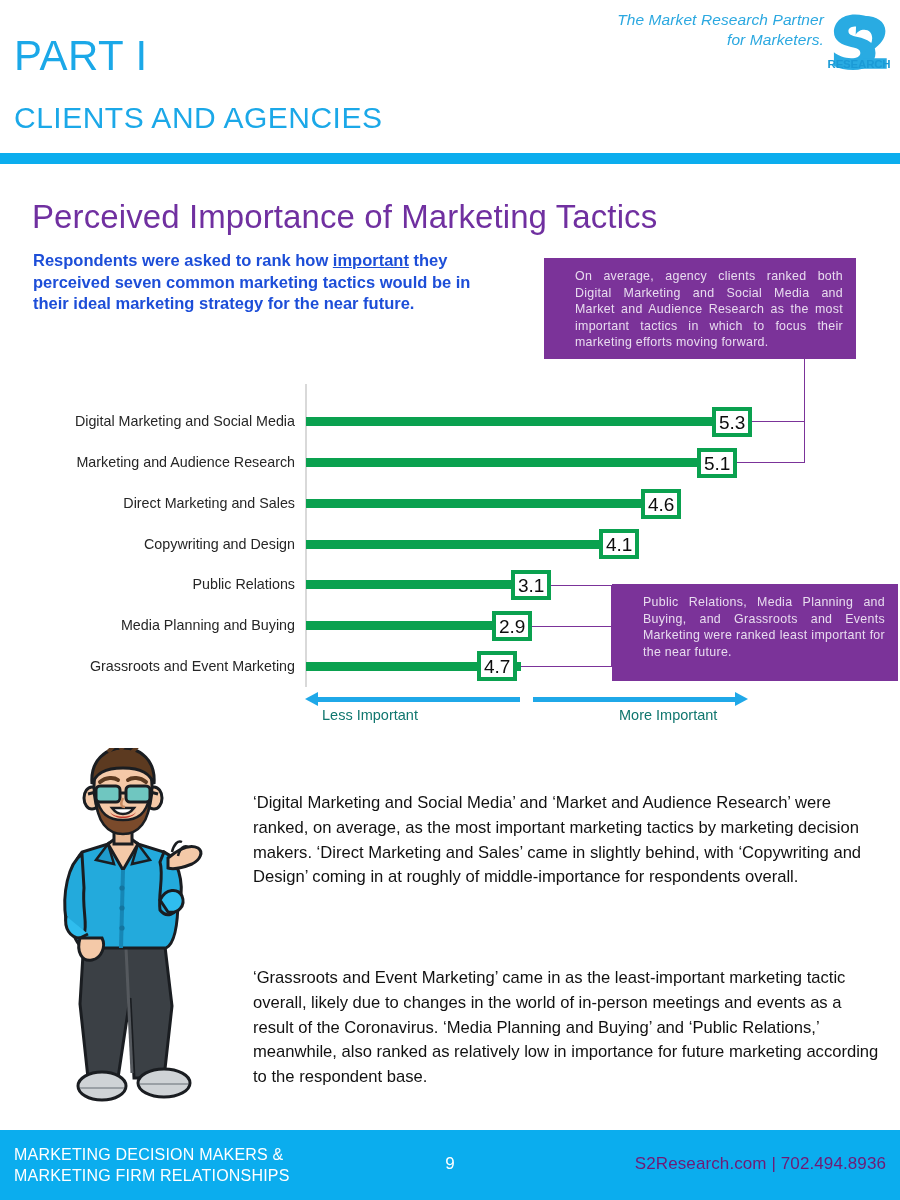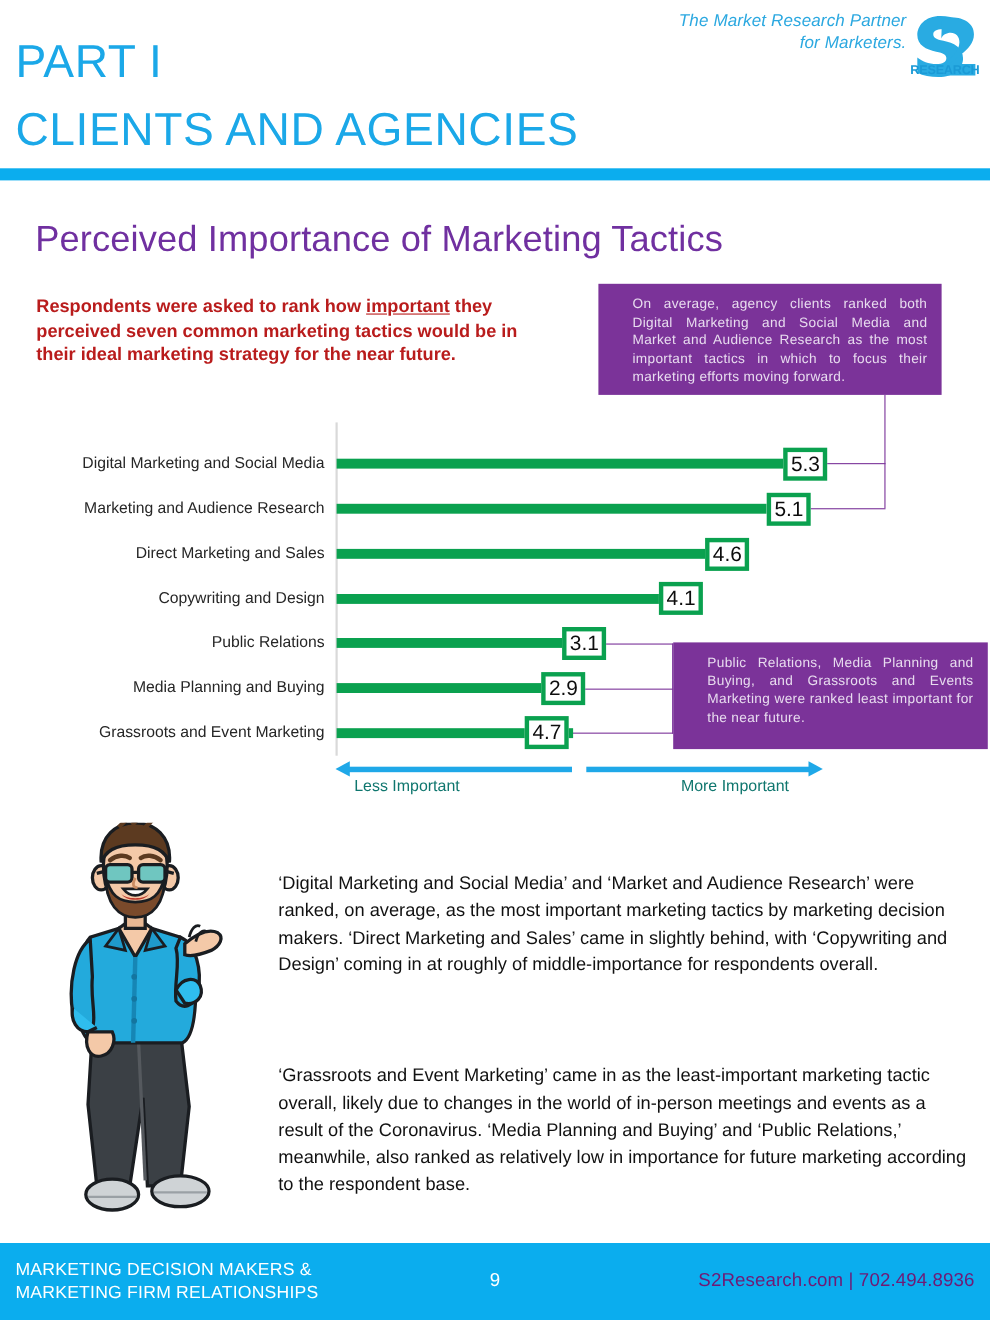--- a/index.html
+++ b/index.html
@@ -45,21 +45,21 @@
   #part-label {
     position: absolute; left: 14px; top: 32px;
     font-size: 42px;
     color: #1BA8E8;
     letter-spacing: 0.5px;
     line-height: 48px;
     font-weight: normal;
   }
   #section-title {
     position: absolute; left: 14px; top: 94px;
-    font-size: 42px;
+    font-size: 30px;
     color: #1BA8E8;
     letter-spacing: 0.5px;
     line-height: 48px;
     font-weight: normal;
   }
   #header-rule {
     position: absolute; left: 0; top: 153px;
     width: 900px; height: 11px;
     background: #0BADEE;
   }
@@ -67,24 +67,24 @@
   
   #slide-title {
     position: absolute; left: 32px; top: 198px;
     font-size: 33px;
     color: #7030A0;
     letter-spacing: 0.1px;
   }
 
   
   #intro {
-    position: absolute; left: 33px; top: 269px; width: 470px;
+    position: absolute; left: 33px; top: 250px; width: 470px;
     font-size: 16.5px;
     line-height: 21.5px;
-    color: #b91c1c;
+    color: #1d4ed8;
     font-weight: bold;
   }
   #intro u { text-decoration: underline; }
 
   
   .callout {
     position: absolute;
     background: #7B3399;
     color: #E8DCEF;
     font-size: 12.4px;

